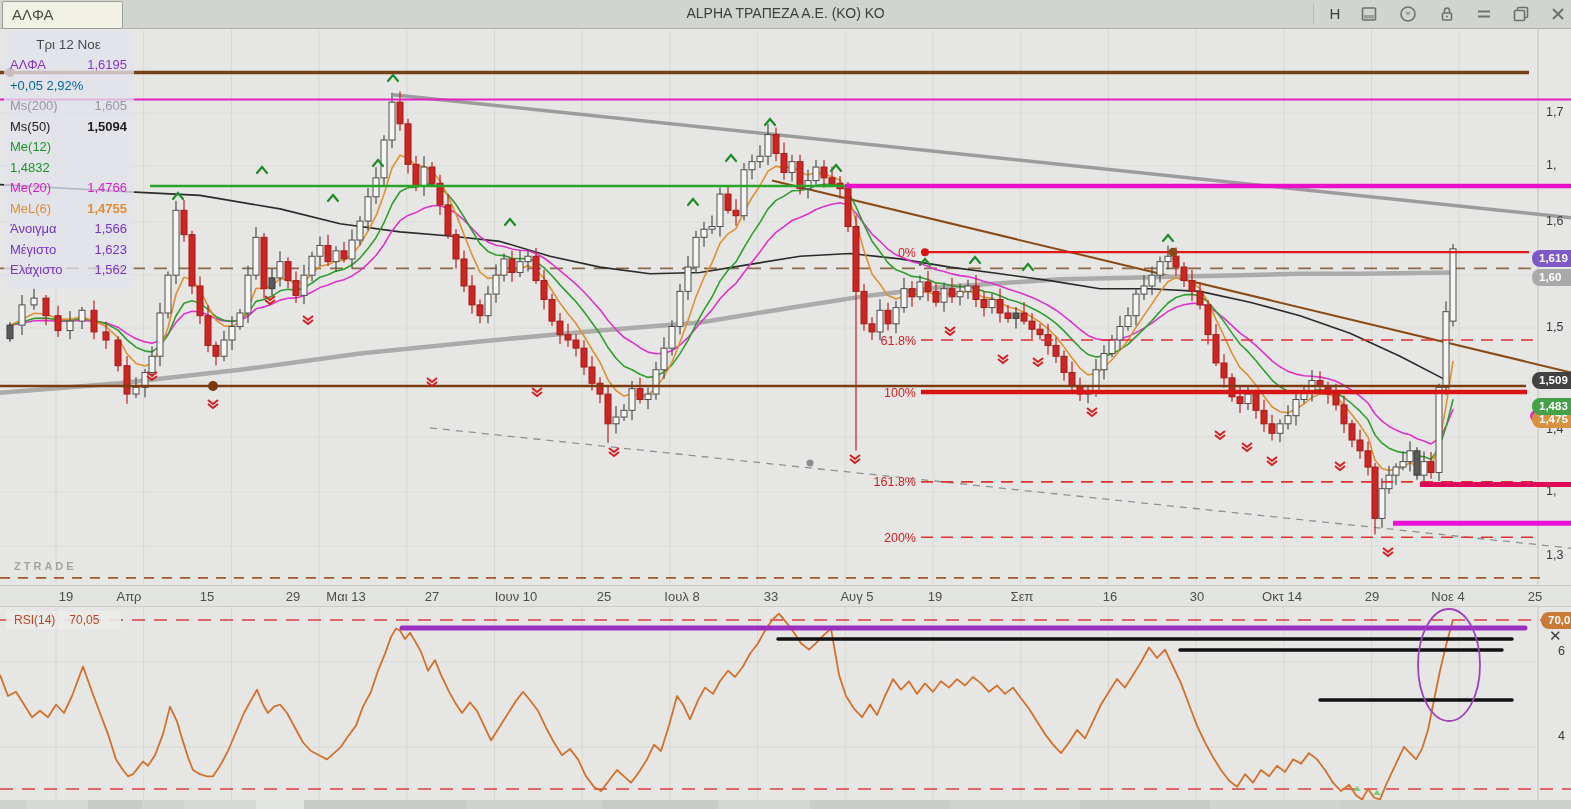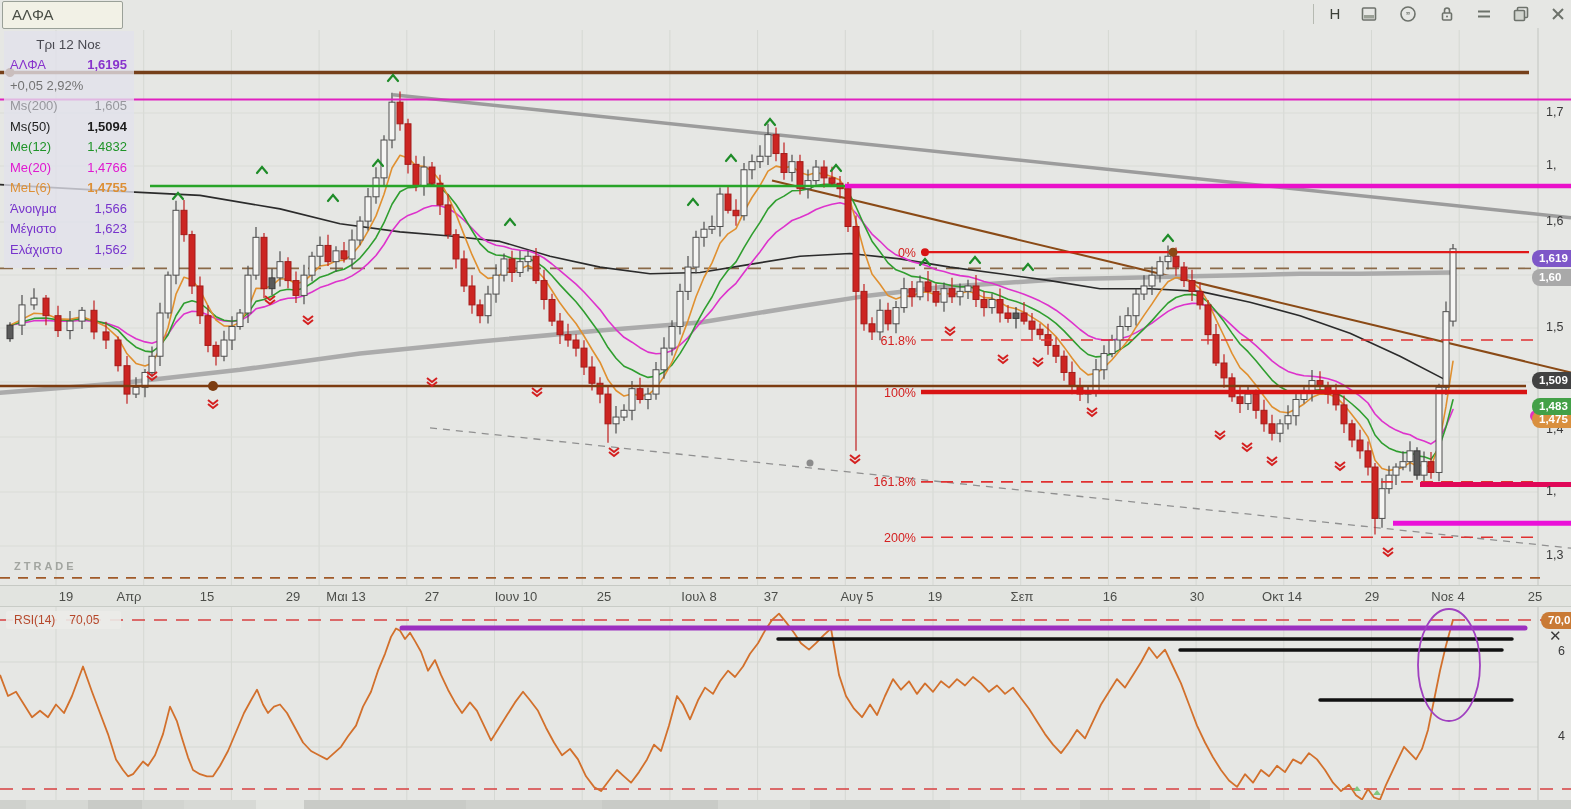--- a/index.html
+++ b/index.html
@@ -31,20 +31,23 @@
             font-size:12px;color:#b5472a;border-radius:2px;}
   #rsilabel span{margin-right:14px;}
   #rsiclose{position:absolute;left:1549px;top:627px;font-size:15px;color:#3a3a3a;z-index:9;}
   #bottomstrip{position:absolute;left:0;top:800px;width:1571px;height:9px;background:#d0d2ce;z-index:3;}
   .bseg{position:absolute;top:0;height:9px;}
 </style>
 </head>
 <body>
 <div id="app">
 
+<div id="topbar">
+  <div id="title">ALPHA ΤΡΑΠΕΖΑ Α.Ε. (ΚΟ) ΚΟ</div>
+</div>
 <div id="symbolbox">ΑΛΦΑ</div>
 <div id="icons" style="left: 1281px; width: 290px;">
       <div class="tbicon" style="left: 2px;">
         <svg width="18" height="18" viewBox="0 0 18 18" style="margin-top: 3px;"></svg>
       </div>
       <div class="tbsep" style="left: 32px;"></div>
       <div class="tbicon" style="left: 41px; color: rgb(60, 64, 56); font-size: 15px;">H</div>
       <div class="tbicon" style="left: 79px;">
         <svg width="18" height="18" viewBox="0 0 18 18" style="margin-top: 3px;">
           <rect x="2.5" y="3" width="13" height="12" rx="1" style="fill:none;stroke:#6d726b;stroke-width:1.6"></rect>
@@ -82,35 +85,35 @@
           <line x1="14" y1="4" x2="4" y2="14" style="fill:none;stroke:#6d726b;stroke-width:1.6;stroke-width:2"></line>
         </svg>
       </div>
     </div>
 
 <div id="legend">
   <div class="date">Τρι 12 Νοε</div>
   <div id="legendrows">
         <div class="lrow" style="color: rgb(136, 51, 204);">
           <span>ΑΛΦΑ</span>
-          <span style="font-weight: bold;">1,6195</span>
-        </div>
-        <div class="lrow" style="color: #737373;">
+          <span style="font-weight: normal;">1,6195</span>
+        </div>
+        <div class="lrow" style="color: #0369a1;">
           <span>+0,05 2,92%</span>
           <span style="font-weight: normal;"></span>
         </div>
         <div class="lrow" style="color: rgb(151, 151, 157);">
           <span>Ms(200)</span>
           <span style="font-weight: normal;">1,605</span>
         </div>
         <div class="lrow" style="color: rgb(28, 28, 28);">
           <span style="font-weight: normal;">Ms(50)</span>
           <span style="font-weight: bold;">1,5094</span>
         </div>
-        <div class="lrow" style="color: rgb(31, 148, 40);">
+        <div class="lrow" style="color: rgb(31, 148, 40); flex-direction: column;">
           <span>Me(12)</span>
           <span style="font-weight: normal;">1,4832</span>
         </div>
         <div class="lrow" style="color: rgb(224, 24, 208);">
           <span>Me(20)</span>
           <span style="font-weight: normal; margin-left: 23px;">1,4766</span>
         </div>
         <div class="lrow" style="color: rgb(221, 143, 53);">
           <span>MeL(6)</span>
           <span style="font-weight: bold;">1,4755</span>
@@ -604,22 +607,22 @@
 <div id="watermark">ZTRADE</div>
 <div id="xstrip">
       <div class="xlab" style="left: 66px;">19</div>
       <div class="xlab" style="left: 129px;">Απρ</div>
       <div class="xlab" style="left: 207px;">15</div>
       <div class="xlab" style="left: 293px;">29</div>
       <div class="xlab" style="left: 346px;">Μαι 13</div>
       <div class="xlab" style="left: 432px;">27</div>
       <div class="xlab" style="left: 516px;">Ιουν 10</div>
       <div class="xlab" style="left: 604px;">25</div>
-      <div class="xlab" style="left: 682px; margin-left: 17px;">Ιουλ 8</div>
-      <div class="xlab" style="left: 771px;">37</div>
+      <div class="xlab" style="left: 682px;">Ιουλ 8</div>
+      <div class="xlab" style="left: 771px;">33</div>
       <div class="xlab" style="left: 857px;">Αυγ 5</div>
       <div class="xlab" style="left: 935px;">19</div>
       <div class="xlab" style="left: 1022px;">Σεπ</div>
       <div class="xlab" style="left: 1110px;">16</div>
       <div class="xlab" style="left: 1197px;">30</div>
       <div class="xlab" style="left: 1282px;">Οκτ 14</div>
       <div class="xlab" style="left: 1372px;">29</div>
       <div class="xlab" style="left: 1448px;">Νοε 4</div>
       <div class="xlab" style="left: 1535px;">25</div>
     </div>

